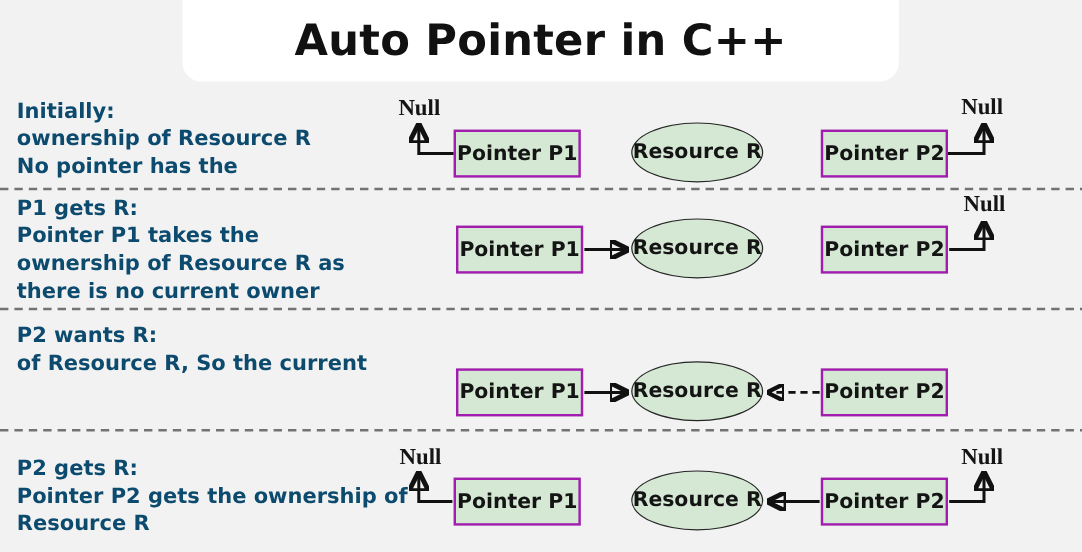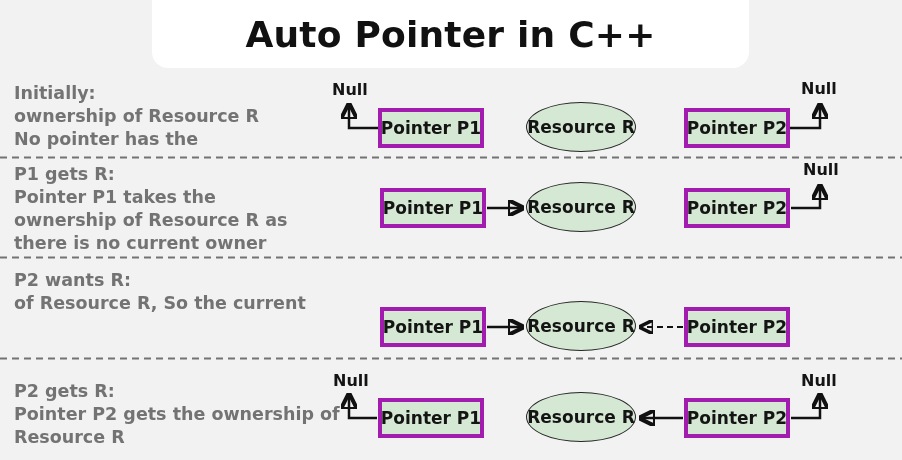--- a/index.html
+++ b/index.html
@@ -11,43 +11,43 @@
   .banner{
     position:absolute;left:152px;top:0;width:597px;height:68px;
     background:#ffffff;border-radius:0 0 16px 16px;
     display:flex;align-items:center;justify-content:center;z-index:0;
   }
   .banner h1{
     margin:0;font-size:36px;font-weight:700;color:#111111;letter-spacing:0.2px;
   }
   
   .caption{
-    position:absolute;left:14px;color:#737373;font-weight:700;
+    position:absolute;left:14px;color:#0c4a6e;font-weight:700;
     font-size:17.5px;line-height:23px;z-index:1;white-space:nowrap;
   }
   .cap-r1{top:82px;}
   .cap-r2{top:163px;}
   .cap-r3{top:269px;}
   .cap-r4{top:380px;}
   
   .node{
     position:absolute;width:106px;height:40px;background:#d5e8d4;
-    border:4px solid #a21caf;box-sizing:border-box;z-index:1;
+    border:2px solid #a21caf;box-sizing:border-box;z-index:1;
     display:flex;align-items:center;justify-content:center;
     font-size:17px;font-weight:700;color:#141414;white-space:nowrap;
   }
   .ellipse{
     position:absolute;width:110px;height:50px;background:#d5e8d4;
     border:1.5px solid #262626;border-radius:50%;box-sizing:border-box;z-index:1;
     display:flex;align-items:center;justify-content:center;
     font-size:17px;font-weight:700;color:#141414;white-space:nowrap;
   }
   
   .null-label{
-    position:absolute;font-size:16px;font-weight:700;color:#141414;z-index:1;
+    position:absolute;font-size:19px;font-weight:700;color:#141414;z-index:1;font-family:Liberation Serif, serif;
   }
   
   #arrows{position:absolute;left:0;top:0;z-index:2;pointer-events:none;}
   #arrows path{fill:none;stroke:#111111;stroke-width:2.5px;}
   #arrows path.dashed{stroke-dasharray:6 4;stroke-width:2.2px;}
   #arrows line.divider{stroke:#737373;stroke-width:2px;stroke-dasharray:7 5;}
 </style>
 </head>
 <body>
 

